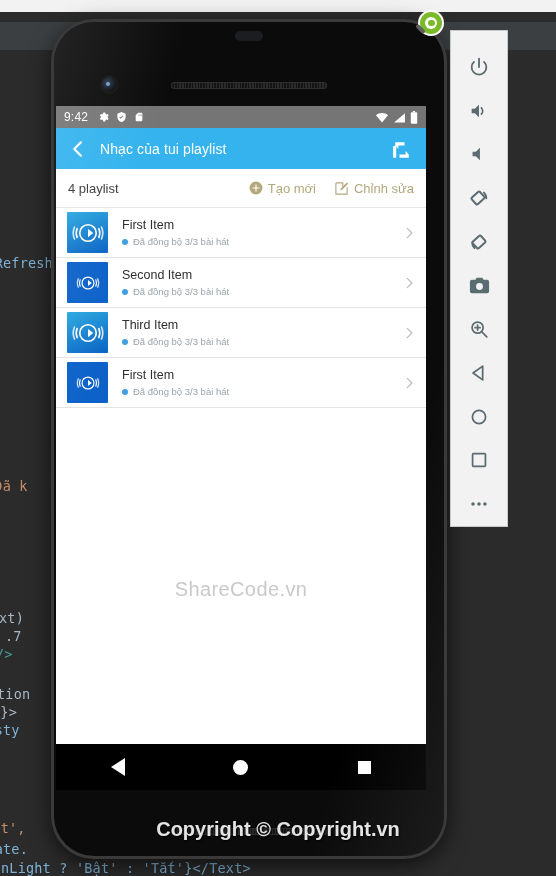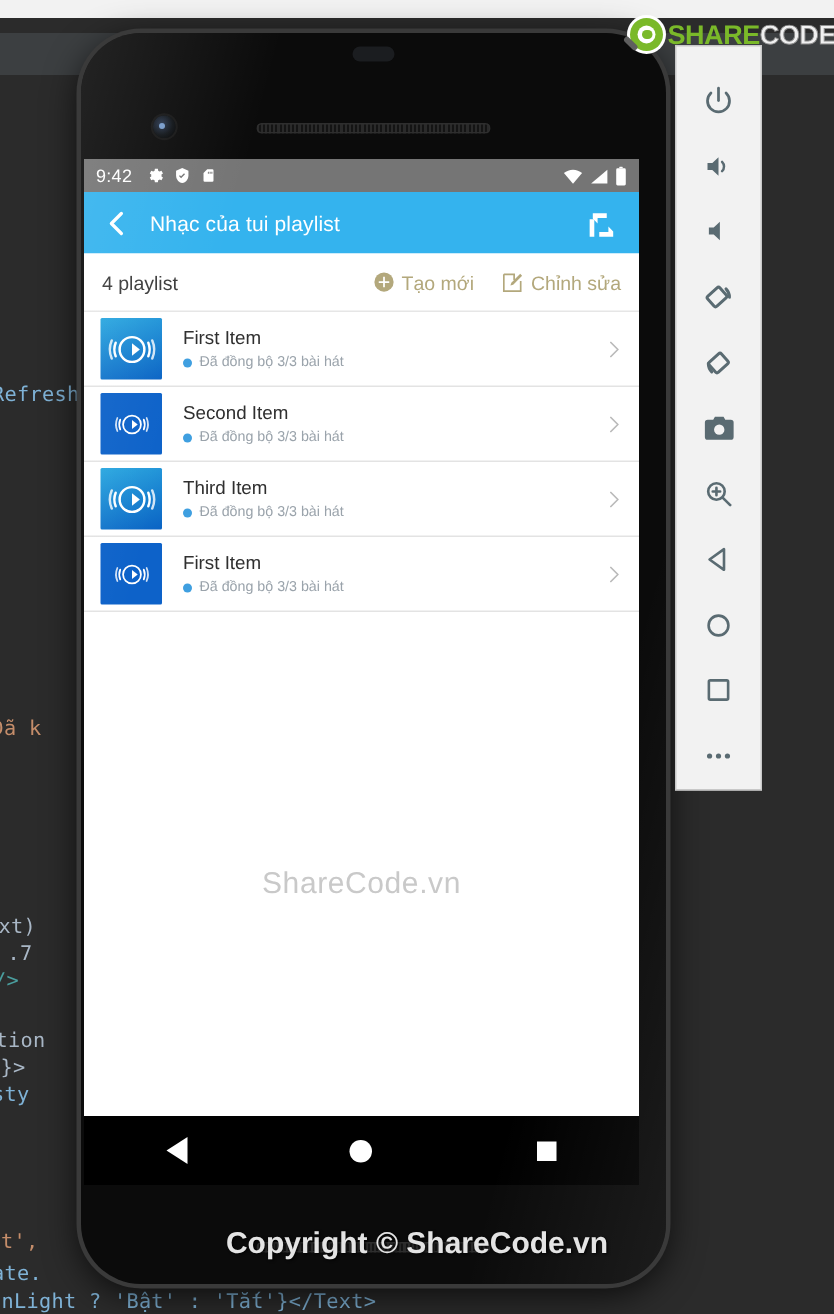--- a/index.html
+++ b/index.html
@@ -492,18 +492,15 @@
         <circle cx="18.5" cy="12" r="1.9"></circle>
       </svg>
   </div>
 </div>
 
 <div id="logo">
   <span class="mark">
     <span class="inner"></span>
       <span class="handle"></span>
   </span>
-  <span class="txt">
-    <span class="g">SHARE</span><span class="w">CODE</span>
-  </span>
 </div>
 
-<div id="copyright">Copyright © ShareCode.vn</div>
+<div id="copyright">Copyright © Copyright.vn</div>
 
 </body></html>

